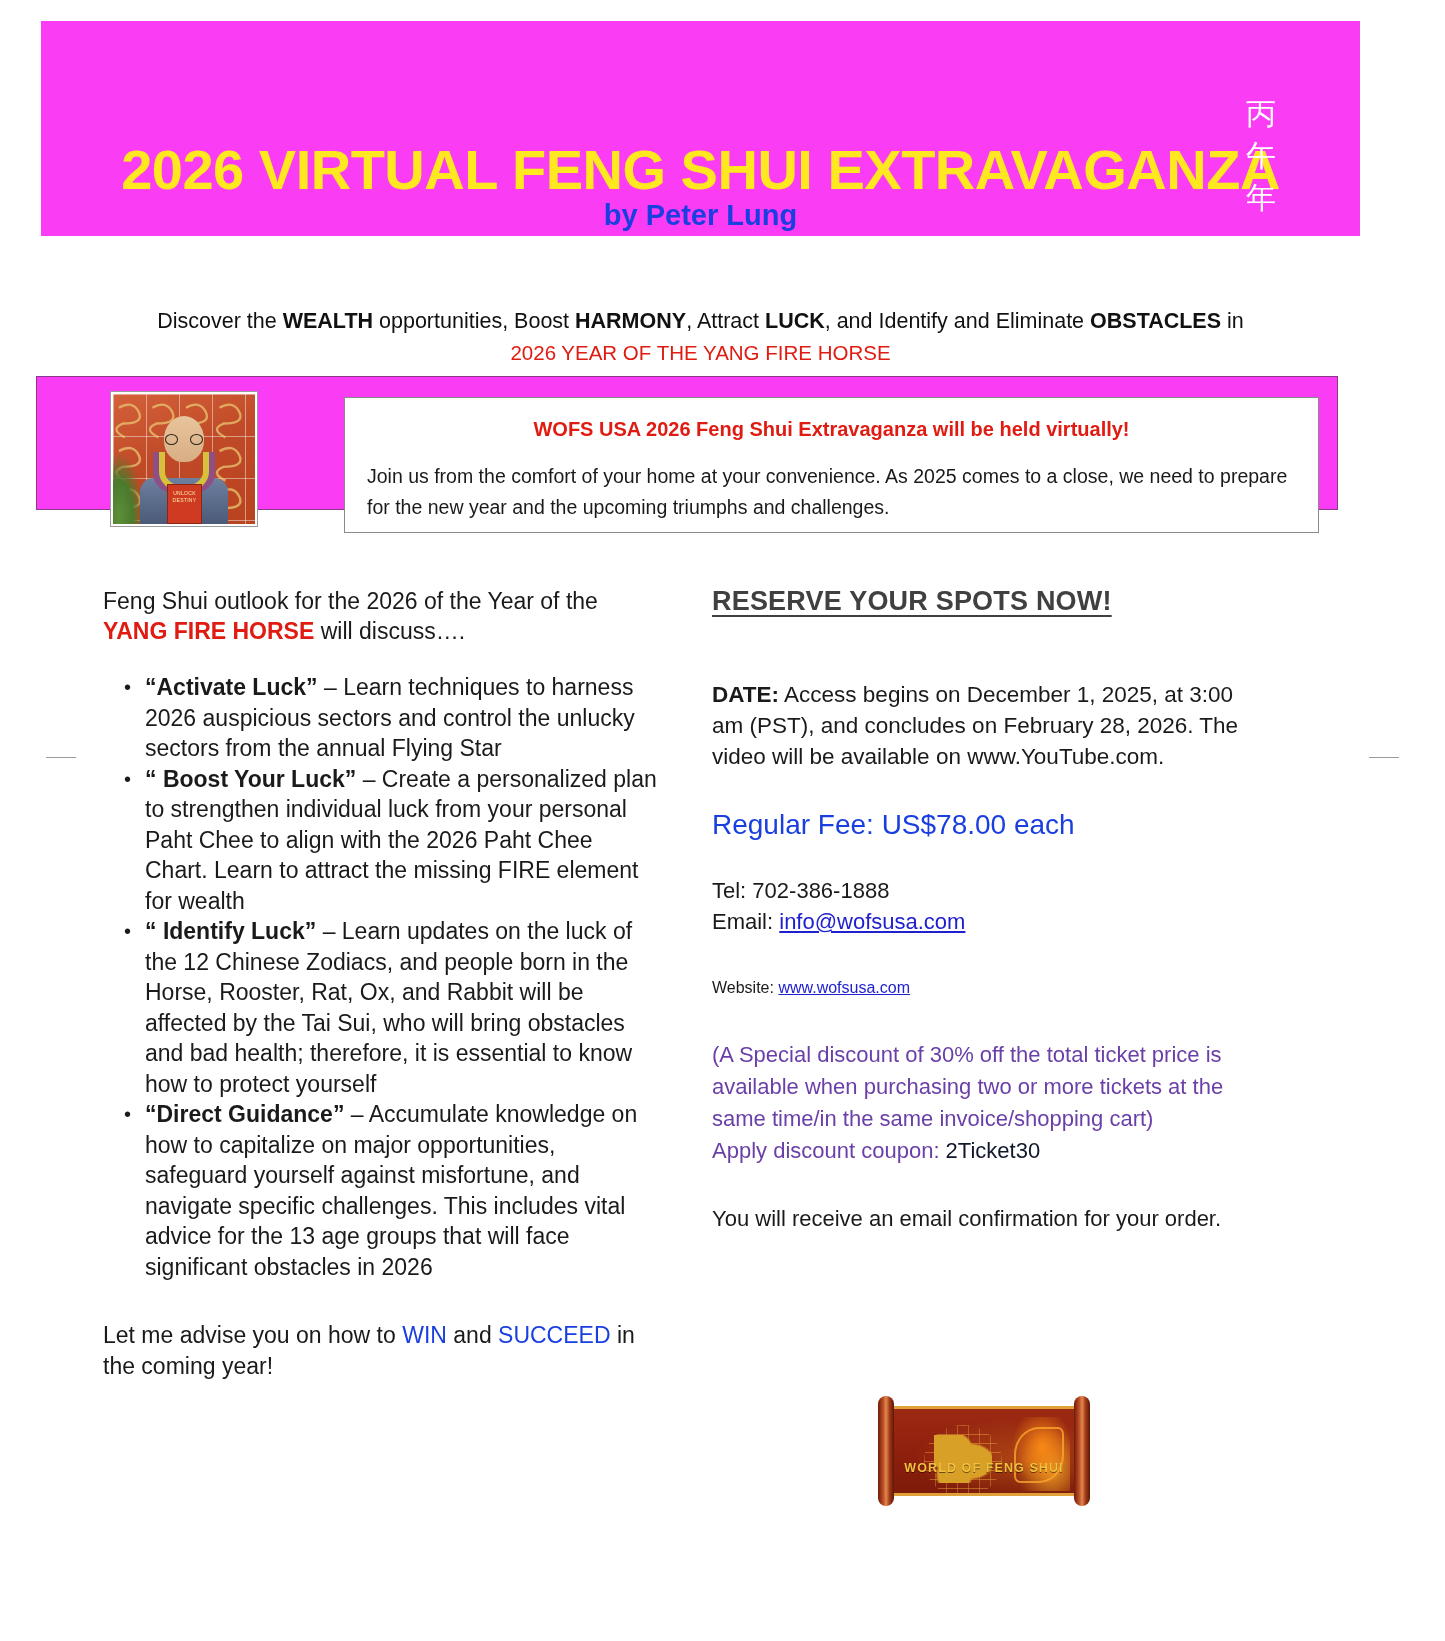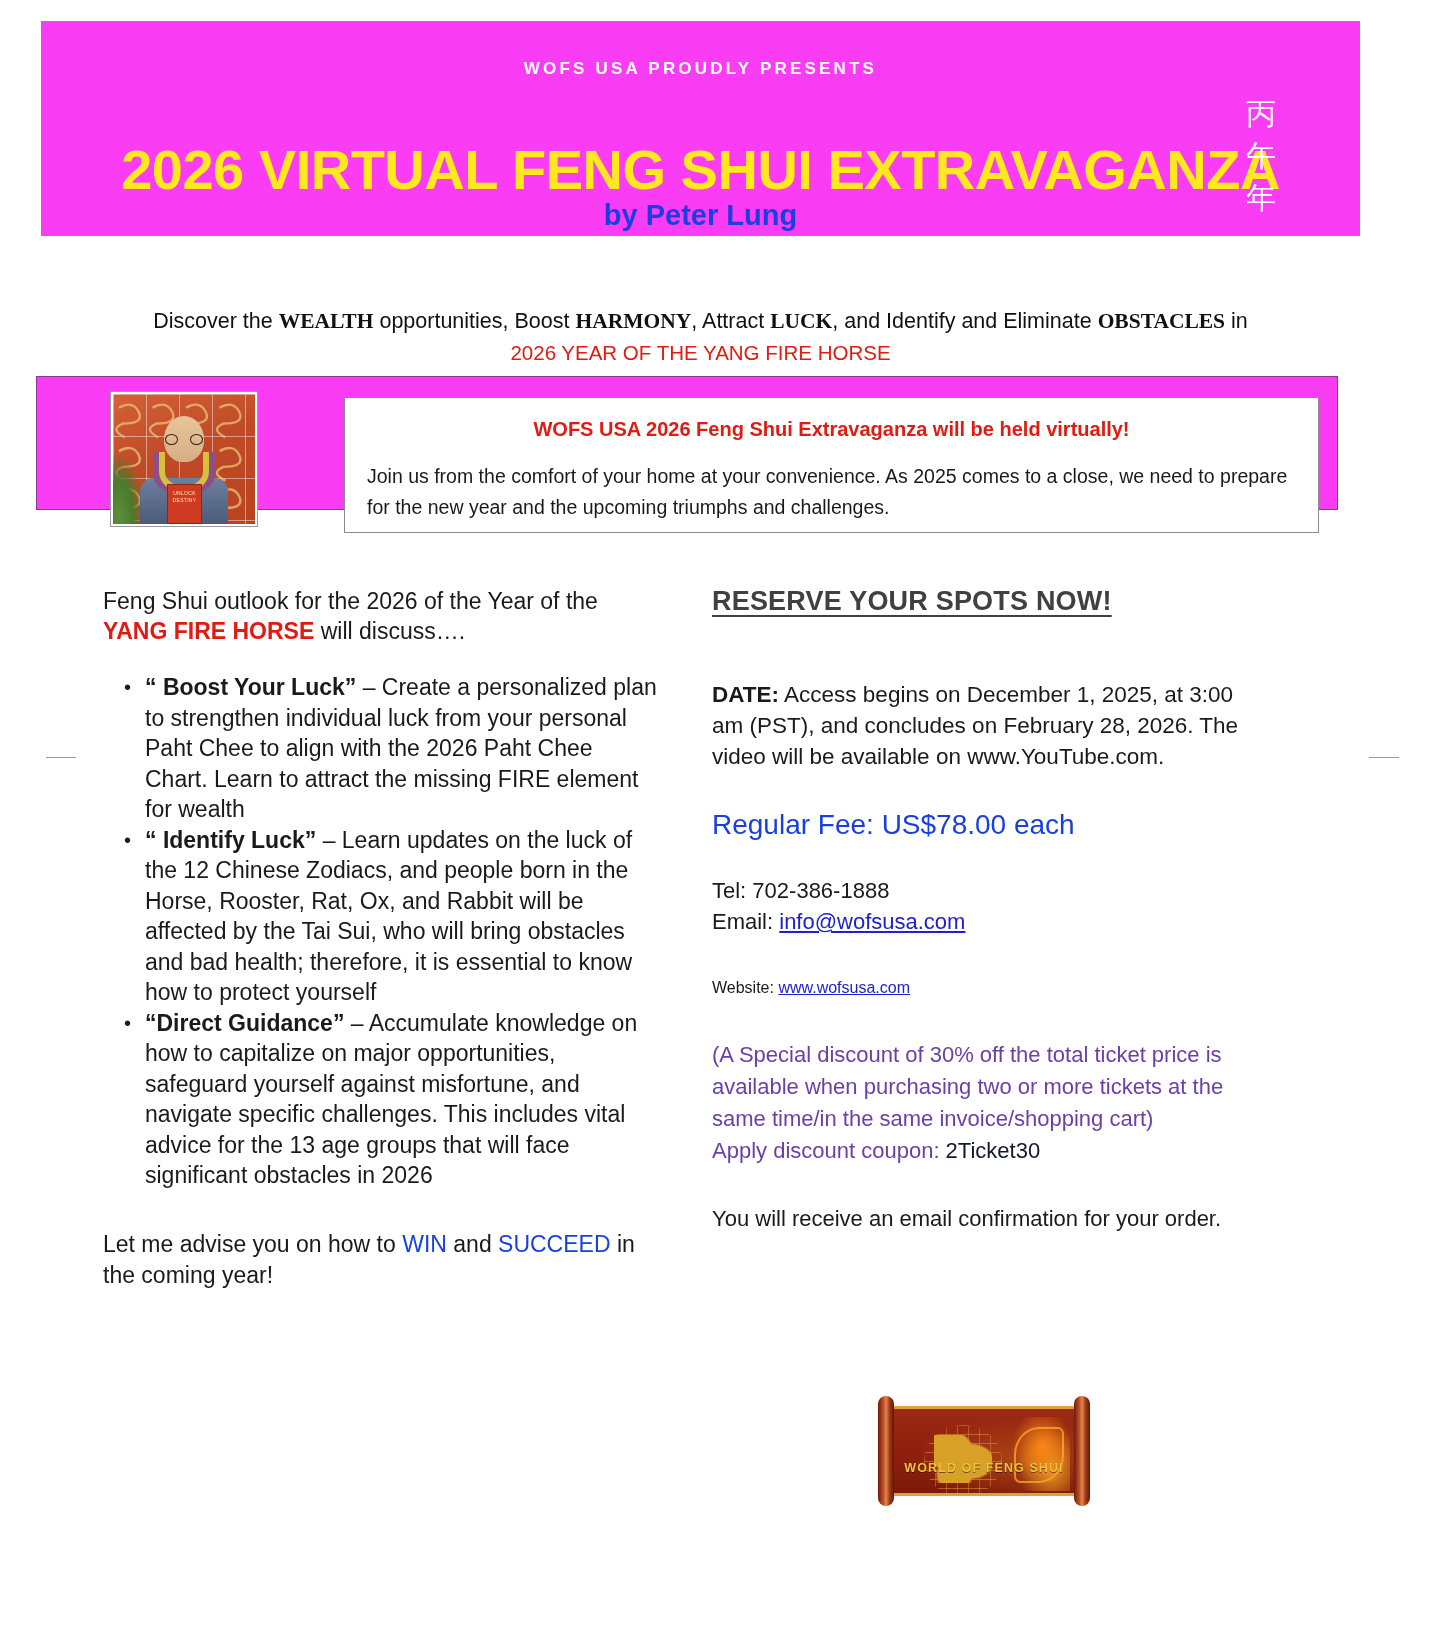--- a/index.html
+++ b/index.html
@@ -78,21 +78,21 @@
     position: absolute;
     left: 41px;
     top: 306px;
     width: 1319px;
     text-align: center;
     font-size: 21.5px;
     color: #111111;
     font-family: "Liberation Sans", sans-serif;
     line-height: 30px;
   }
-  .subhead b { font-weight: bold; font-family: Liberation Serif, serif; }
+  .subhead b { font-weight: bold; }
   .subhead-red {
     position: absolute;
     left: 41px;
     top: 341px;
     width: 1319px;
     text-align: center;
     font-size: 20.5px;
     font-weight: normal;
     color: #e01b11;
     font-family: "Liberation Sans", sans-serif;
@@ -472,21 +472,20 @@
     border-radius: 8px;
     background: linear-gradient(to right, #6d1b08 0%, #c4532a 35%, #e08a4e 50%, #a33a18 72%, #5e1605 100%);
   }
   .rod-left { left: 2px; }
   .rod-right { right: 2px; }
 </style>
 </head>
 <body>
 
 <div class="banner">
-  <div class="banner-kicker">WOFS USA PROUDLY PRESENTS</div>
   <div class="banner-title">2026 VIRTUAL FENG SHUI EXTRAVAGANZA</div>
   <div class="banner-byline">by Peter Lung</div>
   <div class="banner-hanzi">
     <div>丙</div>
     <div>午</div>
     <div>年</div>
   </div>
 </div>
 
 <div class="subhead" id="subhead-line"><span>Discover the </span><b>WEALTH</b><span> opportunities, Boost </span><b>HARMONY</b><span>, Attract </span><b>LUCK</b><span>, and Identify and Eliminate </span><b>OBSTACLES</b><span> in</span></div>
@@ -532,20 +531,21 @@
     <div class="white-box-body">Join us from the comfort of your home at your convenience. As 2025 comes to a close, we need to prepare for the new year and the upcoming triumphs and challenges.</div>
   </div>
 </div>
 
 <div class="crop-mark crop-left"></div>
 <div class="crop-mark crop-right"></div>
 
 <div class="col-left">
   <div class="intro" id="outline-intro"><span>Feng Shui outlook for the 2026 of the Year of the </span><span class="hot">YANG FIRE HORSE</span><span> will discuss….</span></div>
   <ul class="points" id="outline-bullets">
+      <li><b>“Activate Luck”</b><span> – Learn techniques to harness 2026 auspicious sectors and control the unlucky sectors from the annual Flying Star</span></li>
       <li><b>“ Boost Your Luck”</b><span> – Create a personalized plan to strengthen individual luck from your personal Paht Chee to align with the 2026 Paht Chee Chart.  Learn to attract the missing FIRE element for wealth</span></li>
       <li><b>“ Identify Luck”</b><span> – Learn updates on the luck of the 12 Chinese Zodiacs, and people born in the Horse, Rooster, Rat, Ox, and Rabbit will be affected by the Tai Sui, who will bring obstacles and bad health; therefore, it is essential to know how to protect yourself</span></li>
       <li><b>“Direct Guidance”</b><span> – Accumulate knowledge on how to capitalize on major opportunities, safeguard yourself against misfortune, and navigate specific challenges.  This includes vital advice for the 13 age groups that will face significant obstacles in 2026</span></li>
     </ul>
   <div class="closing" id="outline-closing"><span>Let me advise you on how to </span><span class="blue">WIN</span><span> and </span><span class="blue">SUCCEED</span><span> in the coming year!</span></div>
 </div>
 
 <div class="col-right">
   <div class="reserve">RESERVE YOUR SPOTS NOW!</div>
 

